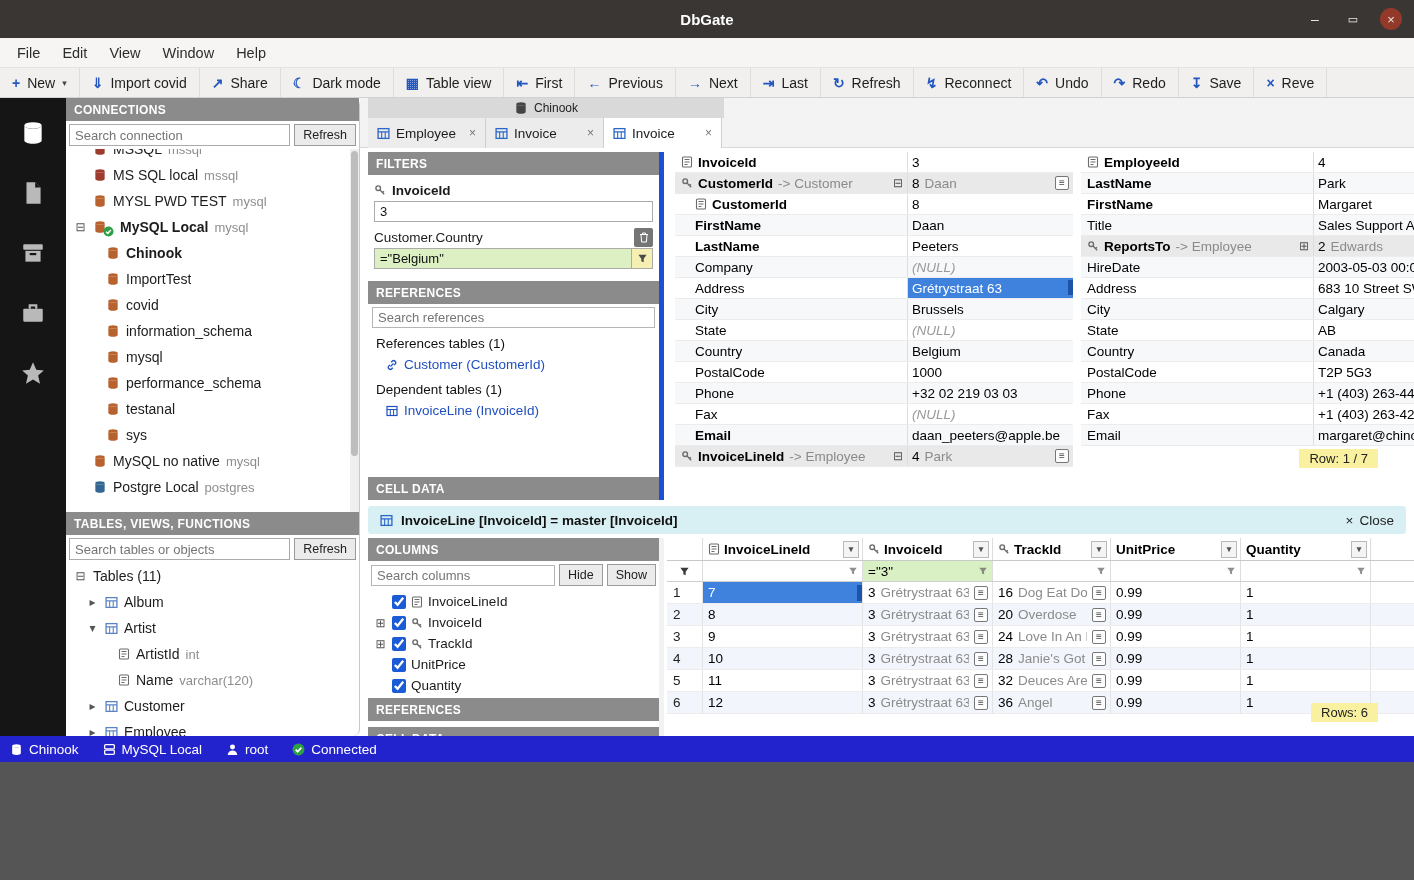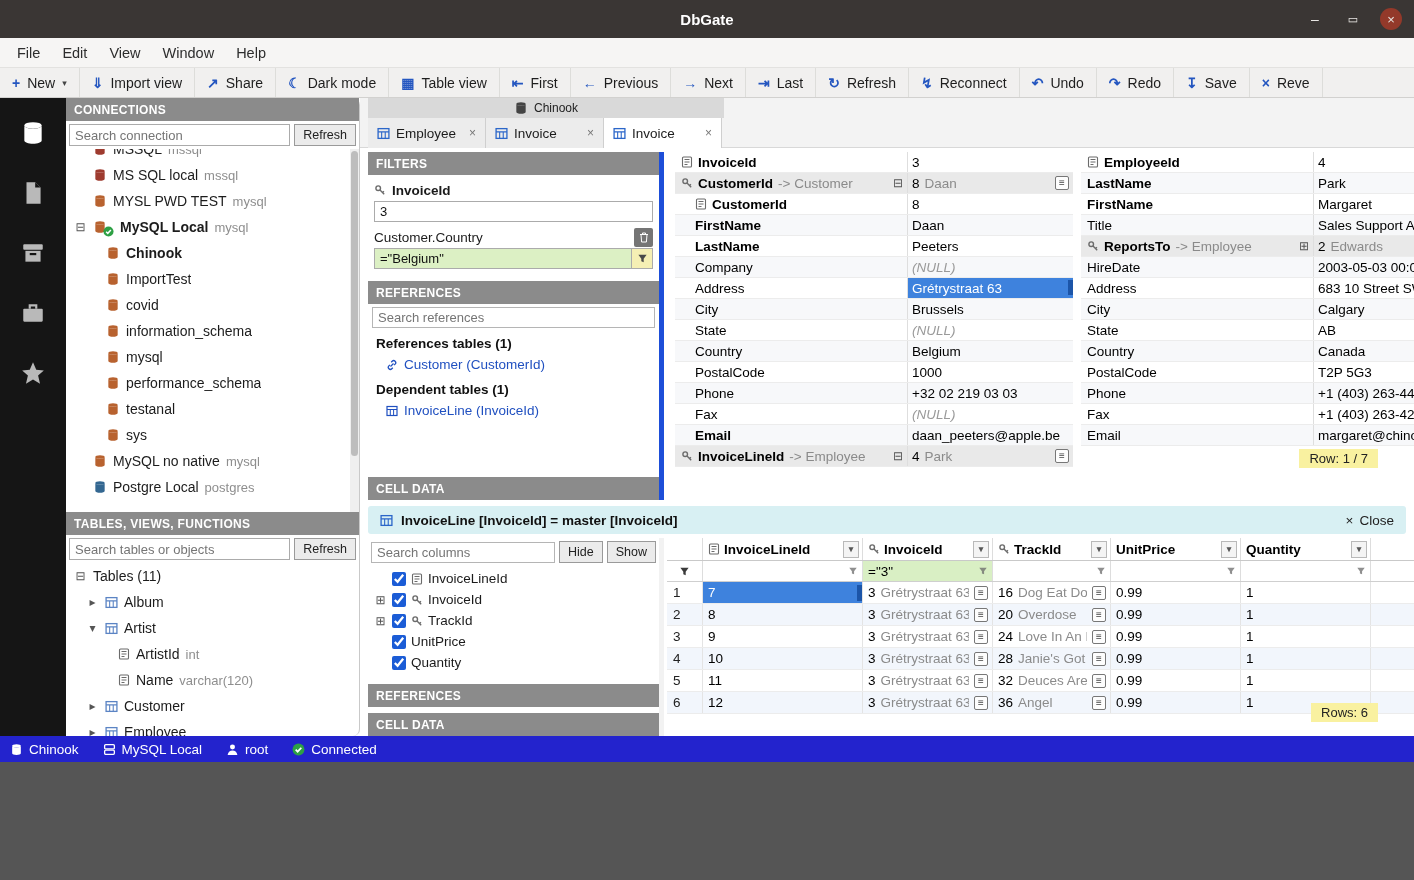--- a/index.html
+++ b/index.html
@@ -93,21 +93,21 @@
   .trash-btn.show { display:flex; }
   .filter-input-row { display:flex; margin-bottom:4px; }
   .filter-input { flex:1; height:21px; border:1px solid #ababab; font-size:13px; padding:0 5px; font-family:inherit; color:#111; min-width:0; }
   .filter-input.green { background:#dcf0c4; }
   .funnel-btn { display:none; width:21px; height:21px; border:1px solid #ababab; border-left:none; background:#f5efb4; align-items:center; justify-content:center; }
   .funnel-btn.show { display:flex; }
 
   
   .refs-body { padding:3px 4px; display:flex; flex-direction:column; }
   .pane-search { width:100%; height:21px; border:1px solid #b5b5b5; font-size:13px; padding:0 5px; font-family:inherit; color:#222; }
-  .ref-group-title { font-weight:bold; font-size:13.5px; color:#111; padding:8px 4px 2px 4px; }
+  .ref-group-title { font-weight:normal; font-size:13.5px; color:#111; padding:8px 4px 2px 4px; }
   .ref-link { display:flex; align-items:center; gap:6px; padding:4px 4px 2px 14px; font-size:13.5px; color:#2050c0; }
   .ref-link svg { width:12px; height:12px; }
   .pane-spacer { flex:1; }
   .pane-gap { height:6px; flex:none; }
 
   
   .formview { flex:1; margin:4px 0 0 8px; min-width:0; display:flex; align-items:flex-start; }
   .form-col { width:398px; flex:none; display:flex; flex-direction:column; }
   .form-col2 { width:auto; flex:1; margin-left:8px; min-width:0; }
   .form-row { height:21px; display:flex; align-items:stretch; border-bottom:1px solid #ececec; font-size:13.5px; }
@@ -211,21 +211,21 @@
   <div class="toolbar">
 
       <div class="tb-btn">
         <span class="tb-icon">+</span>
         <span class="tb-label">New</span>
         <span class="tb-caret">▾</span>
       </div>
 
       <div class="tb-btn">
         <span class="tb-icon">⇓</span>
-        <span class="tb-label">Import view</span>
+        <span class="tb-label">Import covid</span>
 
       </div>
 
       <div class="tb-btn">
         <span class="tb-icon">↗</span>
         <span class="tb-label">Share</span>
 
       </div>
 
       <div class="tb-btn">
@@ -1275,20 +1275,21 @@
           </span>
           <span class="jb-title">InvoiceLine [InvoiceId] = master [InvoiceId]</span>
           <span class="jb-close">
             <span>×</span>
             <span>Close</span>
           </span>
         </div>
 
         <div class="bottom-split">
           <div class="toolpane2">
+            <div class="pane-header">COLUMNS</div>
             <div class="col-controls">
               <input class="pane-search" placeholder="Search columns" style="">
               <button class="mini-btn">Hide</button>
               <button class="mini-btn">Show</button>
             </div>
             <div class="col-list">
 
                 <div class="col-item">
                   <span class="col-expand"></span>
                   <input type="checkbox" checked="" class="col-check" style="">

